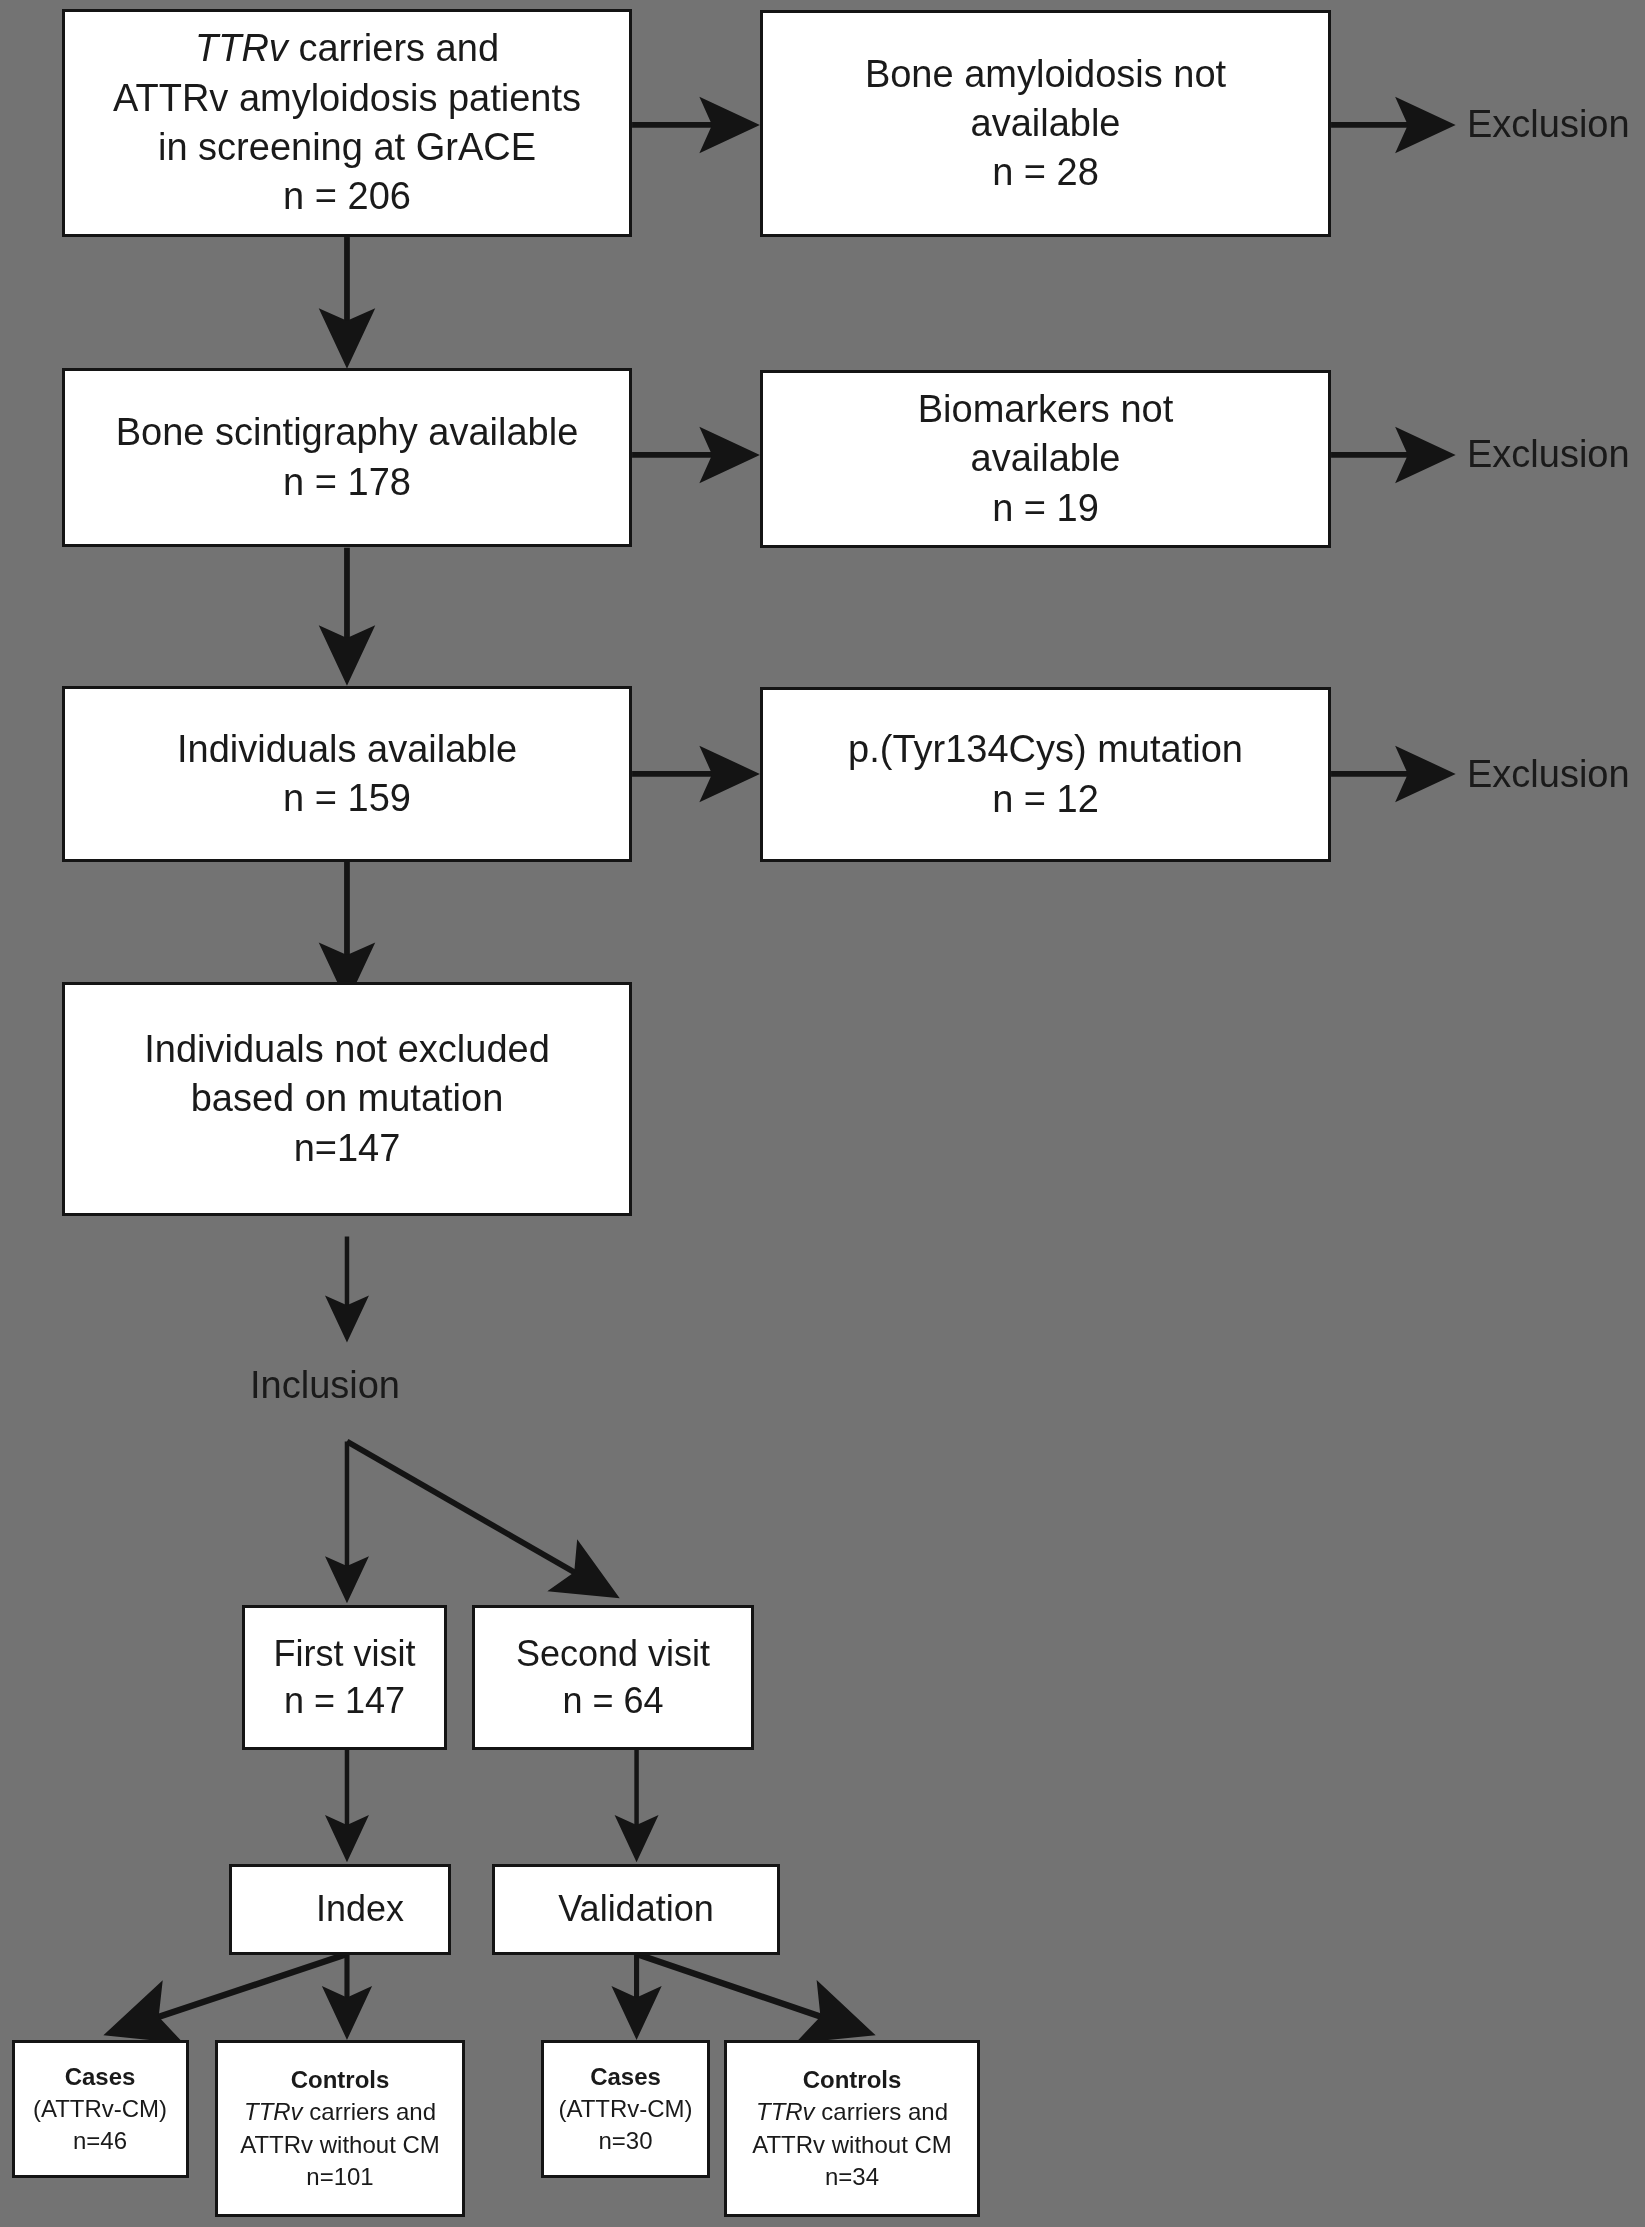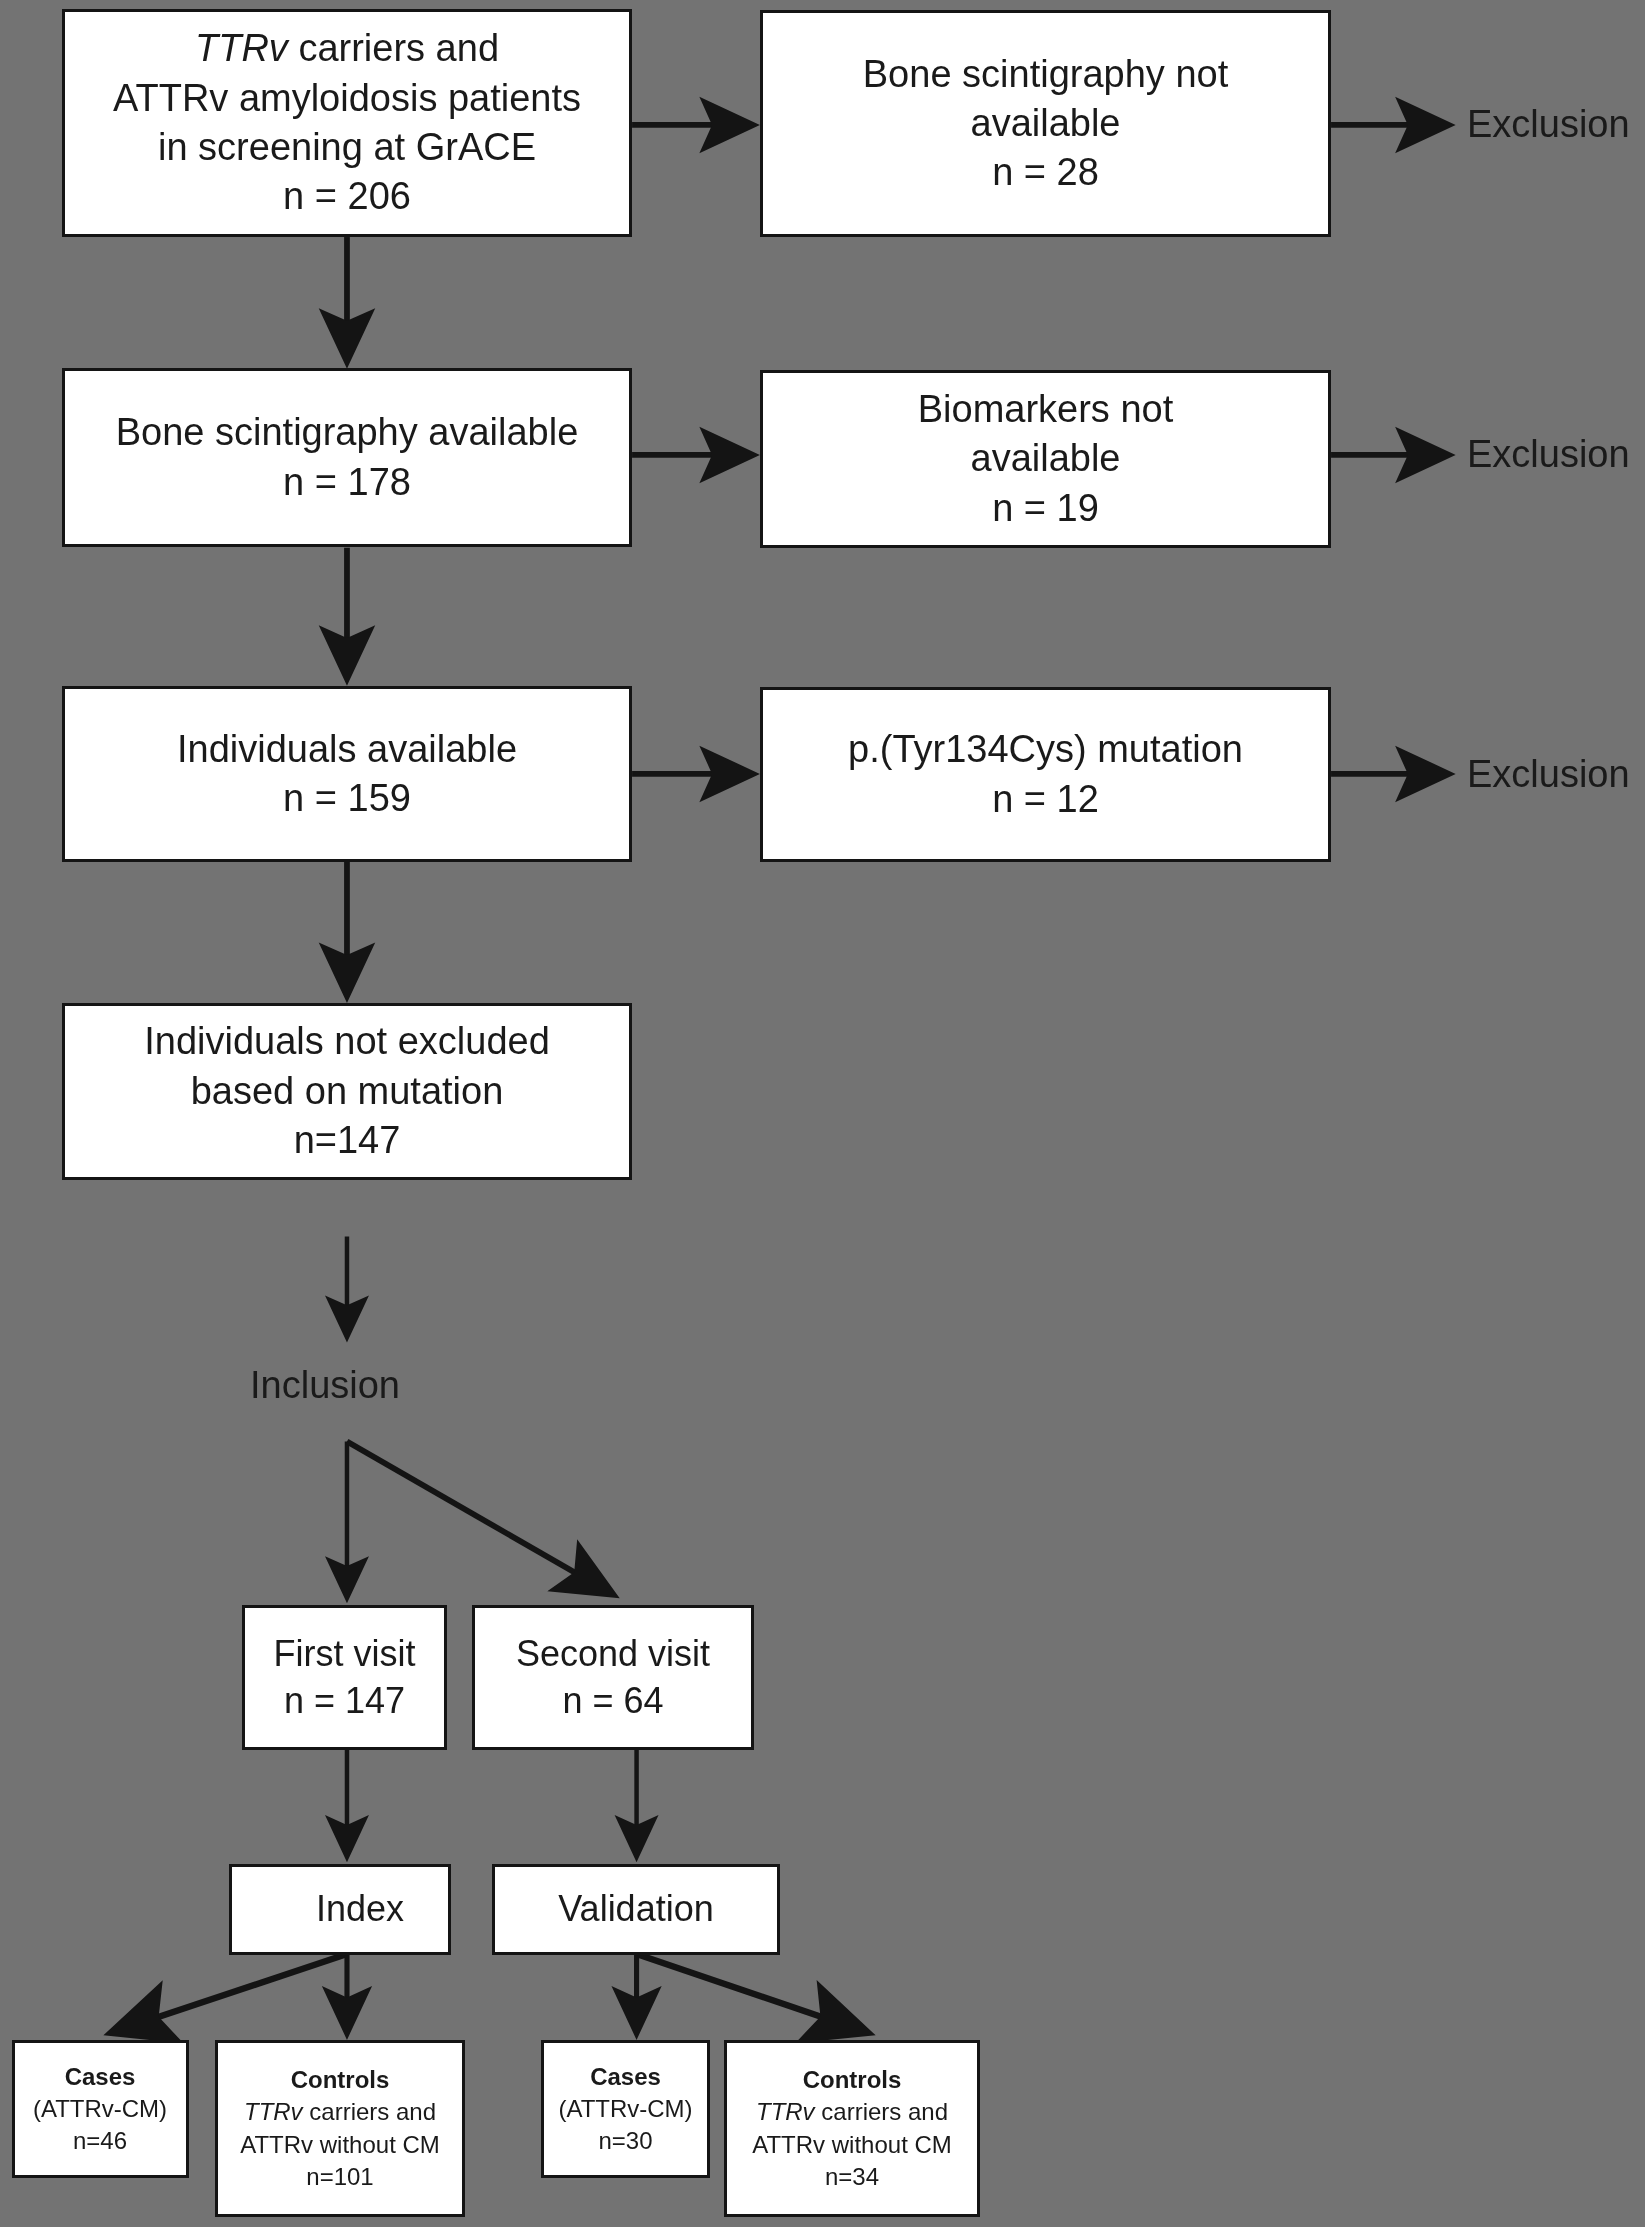--- a/index.html
+++ b/index.html
@@ -21,21 +21,21 @@
 
   .freetext{position:absolute;font-size:38px;white-space:nowrap;color:#1a1a1a;}
 
   
   #n-screening   {left:62px;  top:9px;   width:570px; height:228px;}
   #n-scint-no    {left:760px;top:10.3px;   width:571px; height:227px;}
   #n-scint-yes   {left:62px;  top:368px;  width:570px; height:179px;}
   #n-bio-no      {left:760px;top:370px;  width:571px; height:178px;}
   #n-bio-yes     {left:62px;  top:686px; width:570px; height:176px;}
   #n-mutation    {left:760px;top:687px; width:571px; height:175px;}
-  #n-notexcluded {left:62px;  top:1003px; width:570px; height:177px;}
+  #n-notexcluded {left:62px;  top:982px; width:570px; height:234px;}
 
   #n-visit1      {left:242px; top:1605px; width:205px; height:145px; font-size:36px;}
   #n-visit2      {left:472px; top:1605px; width:282px; height:145px; font-size:36px;}
   #n-index       {left:229px; top:1864px; width:222px; height:91px; font-size:36px;padding-left:40px;}
   #n-validation  {left:492px; top:1864px; width:288px; height:91px; font-size:36px;}
 
   #n-cases1      {left:11.5px;  top:2040px; width:177px; height:138px;}
   #n-controls1   {left:215px; top:2040px; width:250px; height:177px;}
   #n-cases2      {left:541px; top:2040px; width:169px; height:138px;}
   #n-controls2   {left:724px;top:2040px; width:256px; height:177px;}
@@ -92,21 +92,21 @@
   </svg>
 
   <div class="node big" id="n-screening">
     <span class="ln"><i class="it">TTRv</i><span> carriers and</span></span>
     <span class="ln">ATTRv amyloidosis patients</span>
     <span class="ln">in screening at GrACE</span>
     <span class="ln">n = 206</span>
   </div>
 
   <div class="node big" id="n-scint-no">
-    <span class="ln">Bone scintigraphy not</span>
+    <span class="ln">Bone amyloidosis not</span>
     <span class="ln">available</span>
     <span class="ln">n = 28</span>
   </div>
 
   <div class="node big" id="n-scint-yes">
     <span class="ln">Bone scintigraphy available</span>
     <span class="ln">n = 178</span>
   </div>
 
   <div class="node big" id="n-bio-no">

